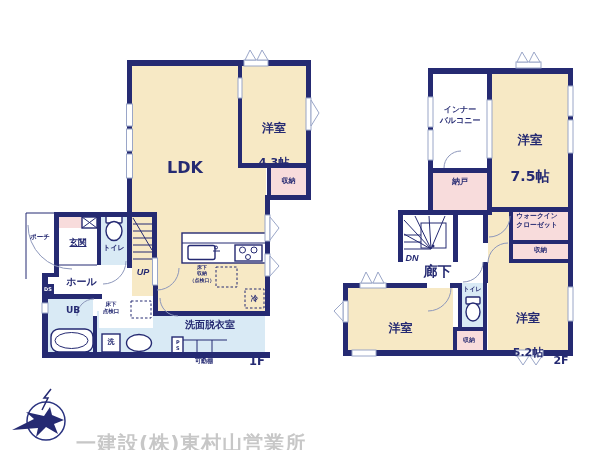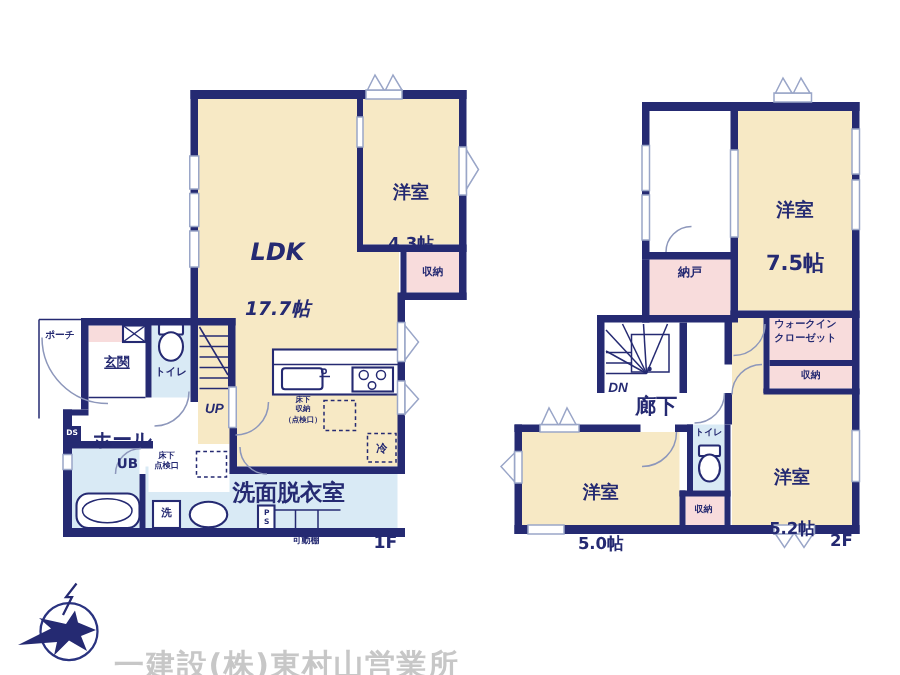--- a/index.html
+++ b/index.html
@@ -222,65 +222,65 @@
     <path class="arc" d="M 463 282 A 20 20 0 0 0 483 262"></path>
   </g>
 
   <g>
     <circle cx="46" cy="421" r="19" fill="none" stroke="#2a3380" stroke-width="1.5"></circle>
     <path d="M 12 430 L 34 419 L 26 412 L 44 416 L 50 407 L 52 415 L 64 420 L 54 424 L 58 434 L 46 427 L 36 437 L 38 428 Z" fill="#252a72"></path>
     <path d="M 42 410 L 48 398 L 44 398 L 51 389" fill="none" stroke="#252a72" stroke-width="1.5"></path>
   </g>
 </svg>
 
-<div class="lbl" style="left:132px;top:138px;width:106px;font-style:italic;">
+<div class="lbl" style="left:132px;top:138px;width:106px;">
   <div style="font-size:16px;">LDK</div>
-  <div style="font-size:12.5px;">17.7帖</div>
 </div>
 <div class="lbl" style="left:242px;top:101px;width:64px;">
   <div style="font-size:12px;">洋室</div>
   <div style="font-size:11px;">4.3帖</div>
 </div>
 <div class="lbl" style="left:271px;top:177px;width:35px;font-size:7px;">収納</div>
-<div class="lbl" style="left:25px;top:219px;width:30px;font-size:6.5px;">ポーチ</div>
+<div class="lbl" style="left:25px;top:233px;width:30px;font-size:6.5px;">ポーチ</div>
 <div class="lbl" style="left:59px;top:237px;width:38px;font-size:8.5px;text-decoration:underline;">玄関</div>
 <div class="lbl" style="left:101px;top:244px;width:26px;font-size:7px;">トイレ</div>
-<div class="lbl" style="left:59px;top:286px;width:45px;font-size:13px;">ホール</div>
+<div class="lbl" style="left:59px;top:276px;width:45px;font-size:10px;">ホール</div>
 <div class="lbl serif-it" style="left:131px;top:267px;width:24px;font-size:9px;">UP</div>
 <div class="lbl" style="left:42px;top:286px;width:12px;font-size:5px;color:#fff;">DS</div>
-<div class="lbl" style="left:48px;top:305px;width:50px;font-size:9px;padding-left:12px;">UB</div>
+<div class="lbl" style="left:48px;top:305px;width:50px;font-size:9px;">UB</div>
 <div class="lbl" style="left:95px;top:301px;width:32px;font-size:5.5px;line-height:1.2;">床下
 点検口</div>
-<div class="lbl" style="left:155px;top:319px;width:80px;font-size:15px;text-align:left;">洗面脱衣室</div>
+<div class="lbl" style="left:155px;top:319px;width:80px;font-size:10px;text-align:right;">洗面脱衣室</div>
 <div class="lbl" style="left:102px;top:338px;width:18px;font-size:7px;">洗</div>
 <div class="lbl vert" style="left:174.5px;top:339px;font-size:5px;">PS</div>
 <div class="lbl" style="left:186px;top:357px;width:36px;font-size:6px;">可動棚</div>
 <div class="lbl" style="left:188px;top:264px;width:28px;font-size:5px;line-height:1.25;">床下
 収納
 （点検口）</div>
 <div class="lbl" style="left:245px;top:294px;width:19px;font-size:7.5px;">冷</div>
 <div class="lbl" style="left:244px;top:354px;width:26px;font-size:11.5px;">1F</div>
 
+<div class="lbl" style="left:433px;top:104px;width:54px;font-size:8px;line-height:1.4;">インナー
+バルコニー</div>
 <div class="lbl" style="left:492px;top:112px;width:76px;">
   <div style="font-size:12.5px;">洋室</div>
   <div style="font-size:14px;">7.5帖</div>
 </div>
 <div class="lbl" style="left:433px;top:177px;width:54px;font-size:8px;">納戸</div>
 <div class="lbl" style="left:513px;top:212px;width:48px;font-size:6.8px;line-height:1.3;">ウォークイン
 クローゼット</div>
 <div class="lbl" style="left:513px;top:246px;width:55px;font-size:6.5px;">収納</div>
 <div class="lbl" style="left:488px;top:291px;width:80px;">
   <div style="font-size:12px;">洋室</div>
   <div style="font-size:11px;">5.2帖</div>
 </div>
 <div class="lbl serif-it" style="left:400px;top:253px;width:24px;font-size:9px;">DN</div>
 <div class="lbl" style="left:415px;top:263px;width:45px;font-size:14px;">廊下</div>
 <div class="lbl" style="left:458px;top:285px;width:29px;font-size:6px;">トイレ</div>
 <div class="lbl" style="left:455px;top:336px;width:28px;font-size:6px;">収納</div>
 <div class="lbl" style="left:348px;top:301px;width:105px;">
   <div style="font-size:12px;">洋室</div>
-  <div style="font-size:11px;">5.0帖</div>
 </div>
 <div class="lbl" style="left:548px;top:354px;width:26px;font-size:11px;">2F</div>
 
 <div id="footer-text" style="left:76px;top:410px;margin-top:20px;">一建設(株)東村山営業所</div>
 
 </div>
 
 </body></html>

